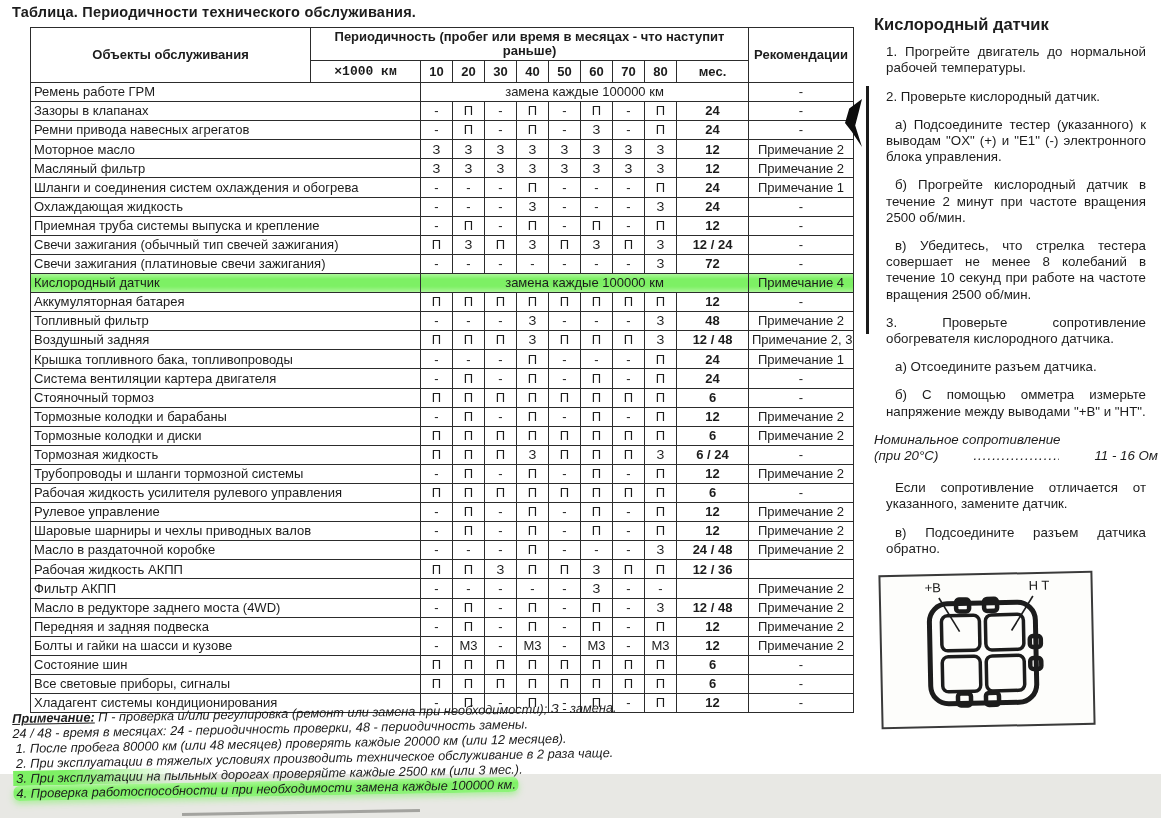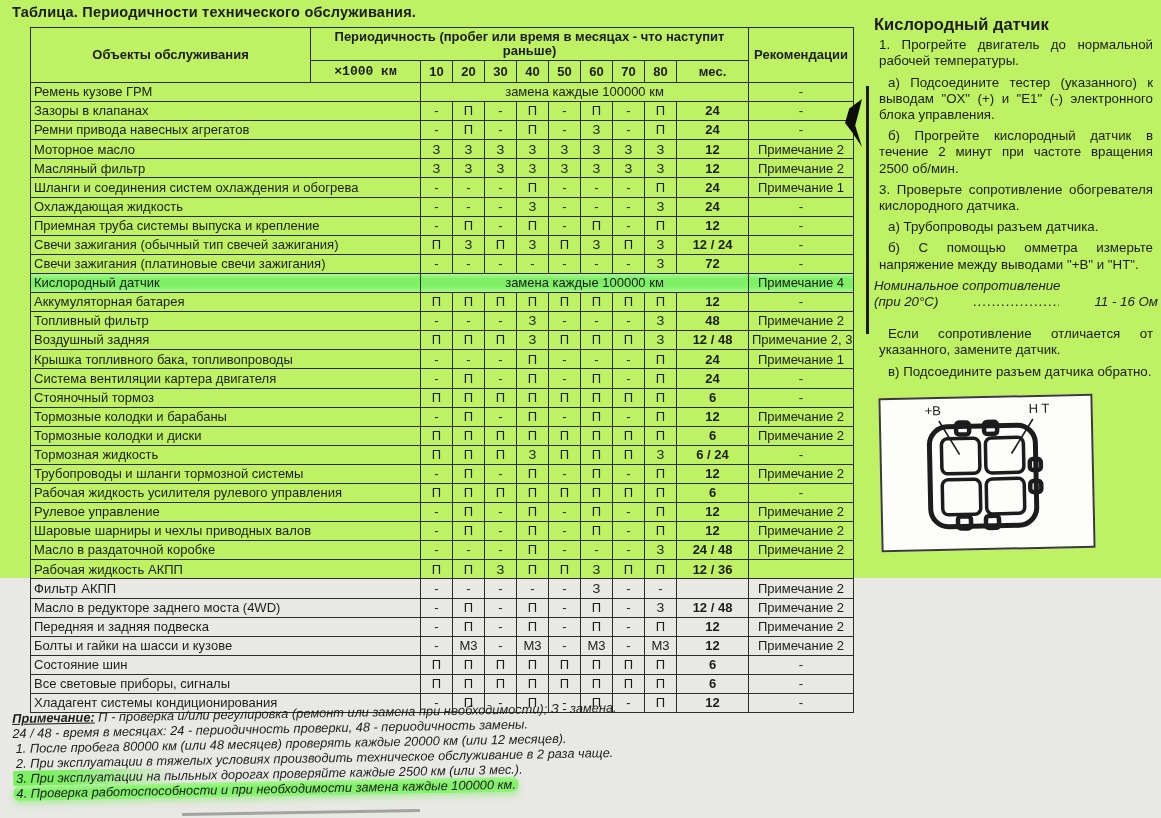--- a/index.html
+++ b/index.html
@@ -1,17 +1,17 @@
 <!DOCTYPE html>
 <html lang="ru"><head>
 <meta charset="utf-8">
 <style>
   html,body{margin:0;padding:0;}
   body{width:1161px;height:818px;overflow:hidden;background:#e8e8e4;}
-  .page{position:relative;width:1161px;height:578px;background:#bef264;
+  .page{position:relative;width:1161px;height:774px;background:#ffffff;
         font-family:"Liberation Sans","DejaVu Sans",sans-serif;color:#1c1c1c;}
 
   
   .doc-title{position:absolute;left:12px;top:4px;font-size:14.5px;font-weight:bold;letter-spacing:.2px;}
 
   
   .tbl{position:absolute;left:30px;top:27px;border-collapse:collapse;table-layout:fixed;width:823px;}
   .tbl th,.tbl td{border:1.6px solid #2c2c2c;padding:0 3px;overflow:hidden;white-space:nowrap;
                   font-size:13px;line-height:1.05;}
   .tbl thead th{font-weight:bold;text-align:center;white-space:normal;}
@@ -35,21 +35,21 @@
   .note-line2{margin-left:93px;}
   .note-item{margin:0;}
   .note-text{padding:0 3px;}
   .hl-full .note-text{background:linear-gradient(#a9f795,#7df064 40%,#8ef37a);border-radius:6px;
                       box-shadow:0 3px 6px rgba(125,240,100,.55);}
   .hl-start .note-text{background:linear-gradient(90deg,#7df064 0 52px,rgba(125,240,100,0) 165px);}
 
   
   .sidebar{position:absolute;left:874px;top:16px;width:284px;font-size:13.3px;line-height:16.2px;}
   .sb-title{font-size:16.5px;font-weight:bold;margin:0 0 3px 0;}
-  .step{margin:5px;text-align:justify;}
+  .step{margin:12px;text-align:justify;}
   .ind{text-indent:9px;}
   .spec{font-style:italic;margin:2px 0 16px 0;}
   .spec-l1{white-space:nowrap;}
   .spec-l2{display:flex;align-items:flex-start;white-space:nowrap;gap:32px;}
   .spec-dots{flex:1;overflow:hidden;margin:0 3px;letter-spacing:1px;}
   .diagram{margin-top:16px;margin-left:6px;width:210px;height:150px;border:2.5px solid #3a3a3a;
            position:relative;transform:rotate(-1.2deg);background:#fdfdfb;}
   .diagram svg{position:absolute;left:0;top:0;}
 
   
@@ -95,21 +95,21 @@
           <th class="km-num">40</th>
           <th class="km-num">50</th>
           <th class="km-num">60</th>
           <th class="km-num">70</th>
           <th class="km-num">80</th>
           <th class="mes" id="mes-th">мес.</th>
       </tr>
     </thead>
     <tbody id="table-body">
         <tr>
-          <td class="obj" colspan="2">Ремень кузове ГРМ</td>
+          <td class="obj" colspan="2">Ремень работе ГРМ</td>
           <td class="span-cell" colspan="9">замена каждые 100000 км</td>
           <td class="rec">-</td>
         </tr>
         <tr>
           <td class="obj" colspan="2">Зазоры в клапанах</td>
           <td class="val">-</td>
           <td class="val">П</td>
           <td class="val">-</td>
           <td class="val">П</td>
           <td class="val">-</td>
@@ -525,24 +525,26 @@
         <div class="note-item hl-none"><span class="note-text">2. При эксплуатации в тяжелых условиях производить техническое обслуживание в 2 раза чаще.</span></div>
         <div class="note-item hl-start"><span class="note-text">3. При эксплуатации на пыльных дорогах проверяйте каждые 2500 км (или 3 мес.).</span></div>
         <div class="note-item hl-full"><span class="note-text">4. Проверка работоспособности и при необходимости замена каждые 100000 км.</span></div>
       </div>
   </div>
 
   <div class="sidebar">
     <p class="sb-title">Кислородный датчик</p>
     <div id="sb-steps">
         <p class="step">1. Прогрейте двигатель до нормальной рабочей температуры.</p>
+        <p class="step">2. Проверьте кислородный датчик.</p>
         <p class="step ind">а) Подсоедините тестер (указанного) к выводам "OX" (+) и "E1" (-) электронного блока управления.</p>
         <p class="step ind">б) Прогрейте кислородный датчик в течение 2 минут при частоте вращения 2500 об/мин.</p>
+        <p class="step ind">в) Убедитесь, что стрелка тестера совершает не менее 8 колебаний в течение 10 секунд при работе на частоте вращения 2500 об/мин.</p>
         <p class="step">3. Проверьте сопротивление обогревателя кислородного датчика.</p>
-        <p class="step ind">а) Трубопроводы разъем датчика.</p>
+        <p class="step ind">а) Отсоедините разъем датчика.</p>
         <p class="step ind">б) С помощью омметра измерьте напряжение между выводами "+B" и "HT".</p>
       </div>
     <div class="spec">
       <div class="spec-l1">Номинальное сопротивление</div>
       <div class="spec-l2">
         <span>(при 20°C)</span>
         <span class="spec-dots">..........................</span>
         <span>11 - 16 Ом</span>
       </div>
     </div>

